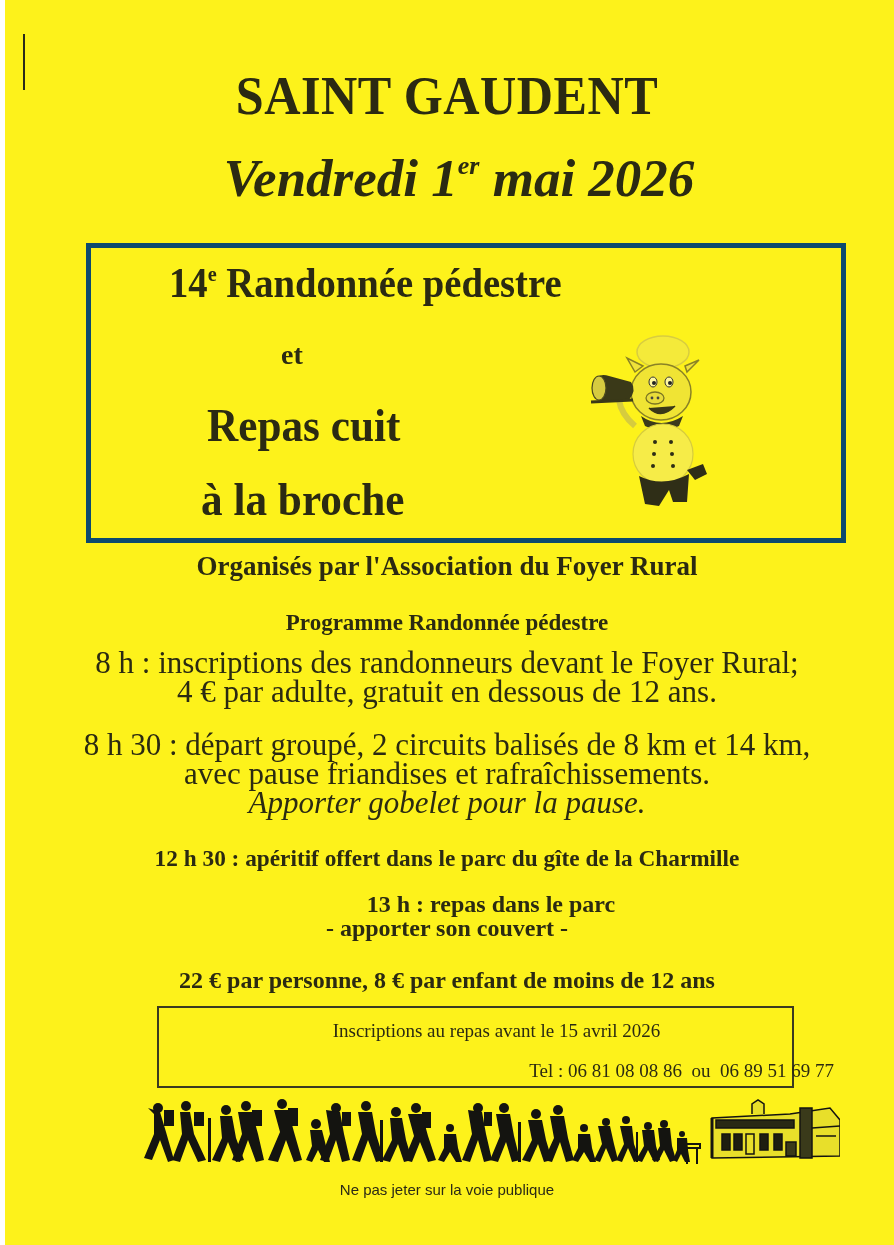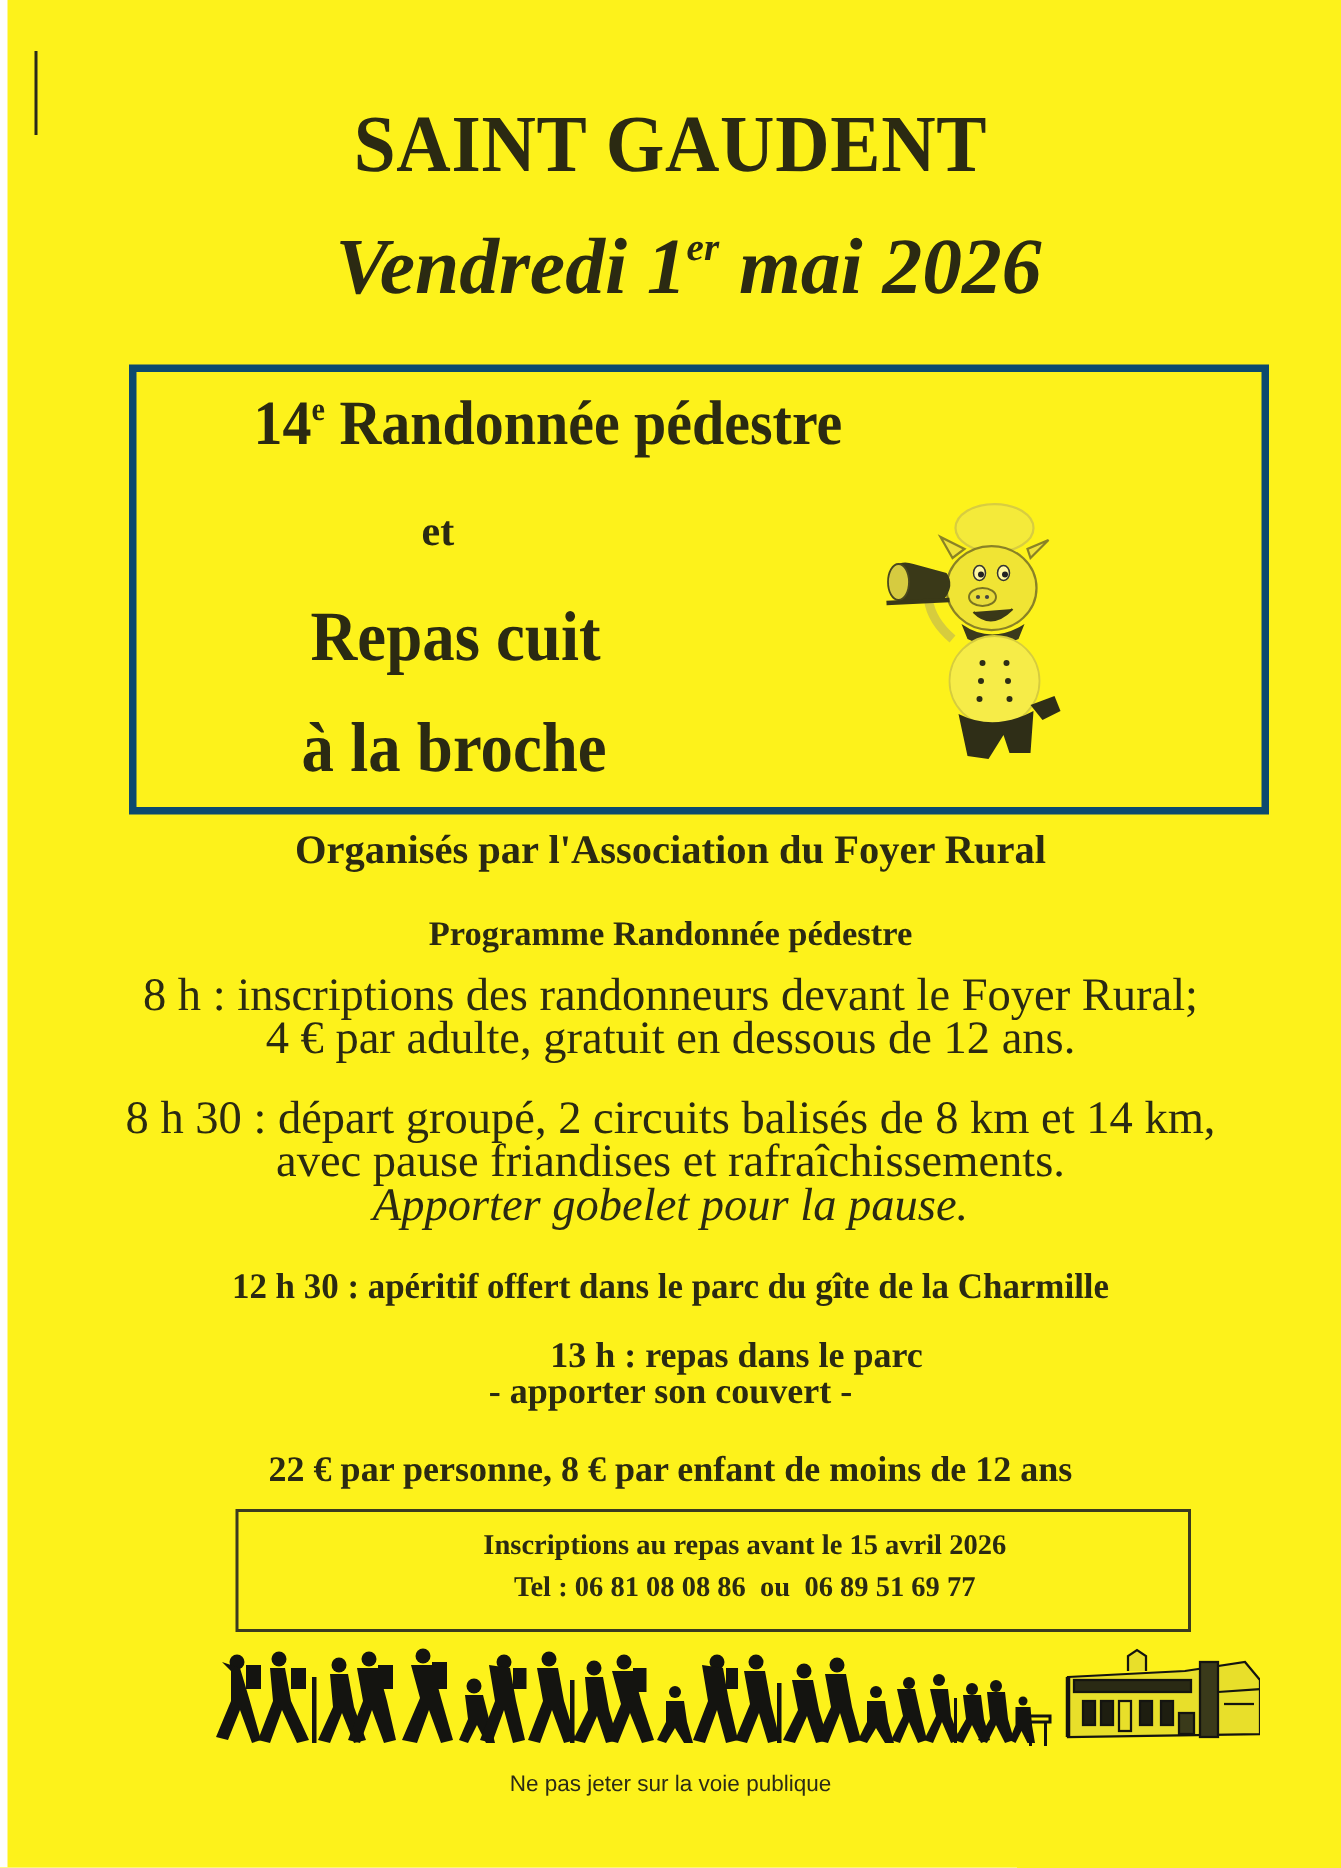--- a/index.html
+++ b/index.html
@@ -150,26 +150,26 @@
       width: 633px;
       height: 78px;
       border: 2px solid #3b3a20;
     }
     .info-line {
       position: absolute;
       left: 0;
       width: 675px;
       text-align: center;
       font-size: 19px;
-      font-weight: bold;
+      font-weight: normal;
       line-height: 26px;
       white-space: pre;
     }
     .i1 { top: 10px; }
-    .i2 { top: 38px; }
+    .i2 { top: 50px; text-align: right; }
     .walkers {
       position: absolute;
       left: 140px;
       top: 1098px;
       width: 700px;
       height: 72px;
     }
     .footer {
       top: 1180px;
       font-family: "Liberation Sans", sans-serif;

